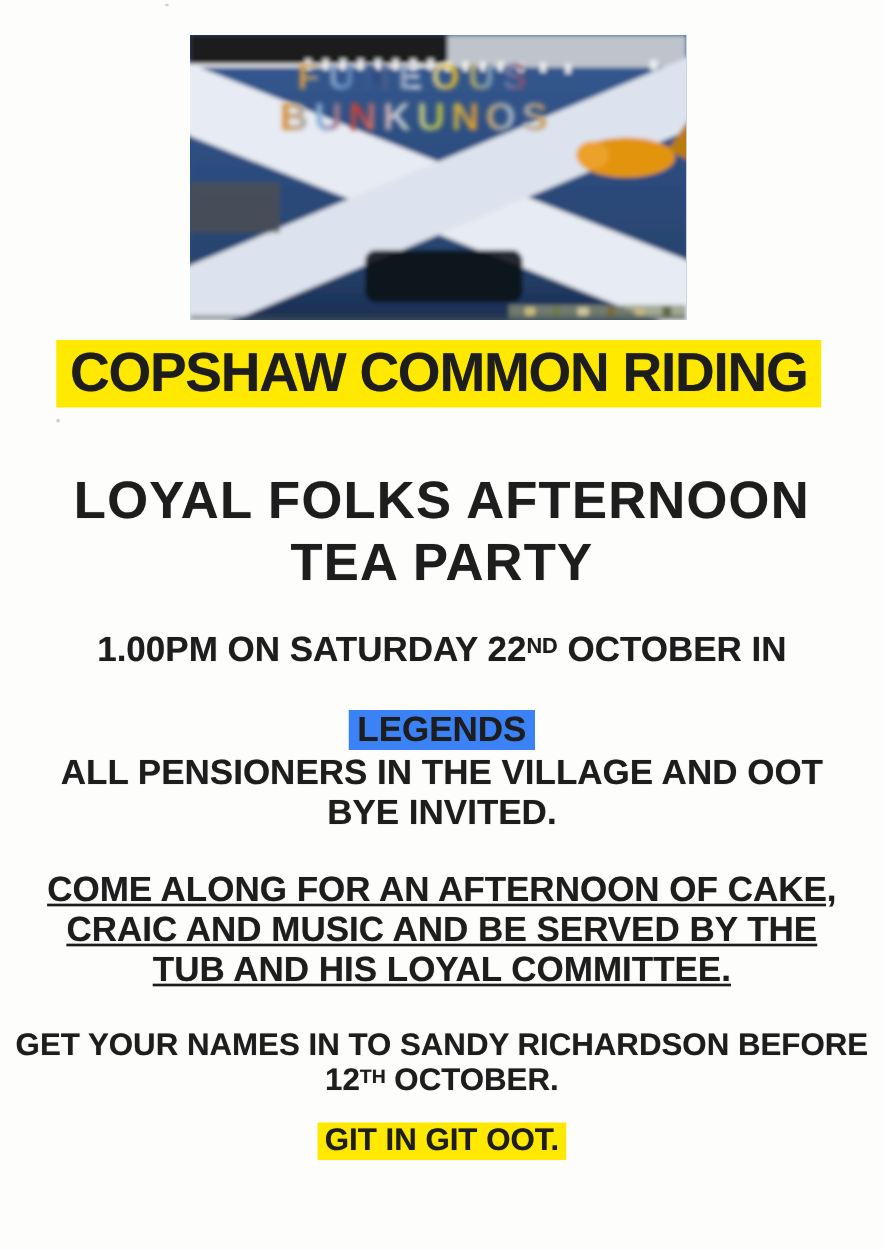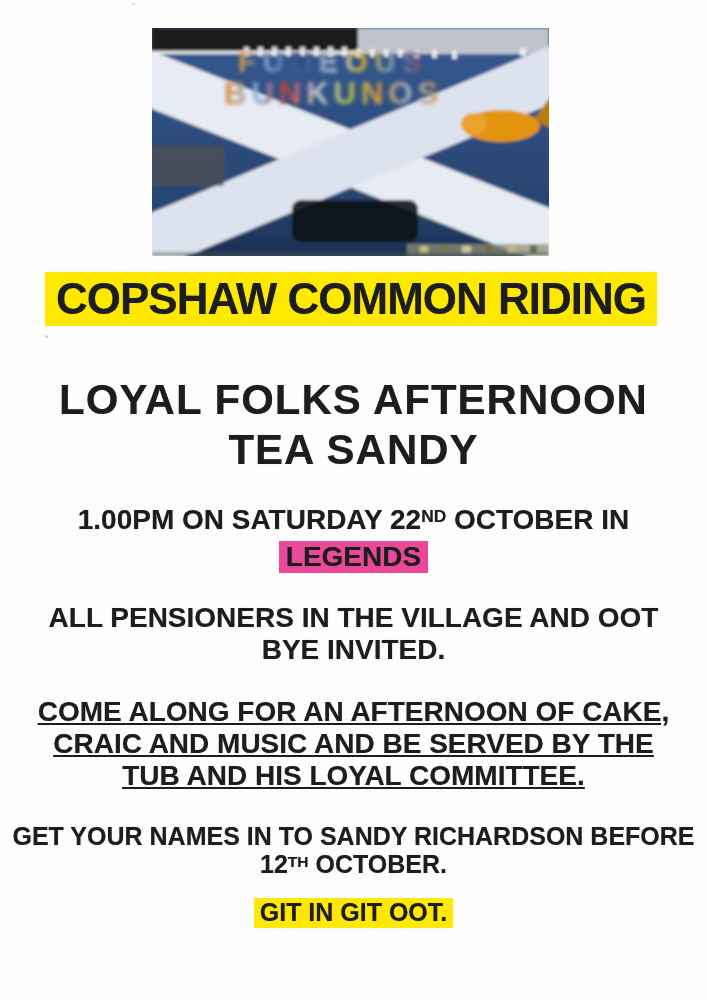--- a/index.html
+++ b/index.html
@@ -96,29 +96,29 @@
     <div class="foam foam1">FUNEOUS</div>
     <div class="foam foam2">BUNKUNOS</div>
   </div>
 
   <div class="title-wrap" style="background-color: rgb(255, 233, 0);">
     <span>COPSHAW COMMON RIDING</span>
   </div>
 
   <div class="txt heading">
     <div>LOYAL FOLKS AFTERNOON</div>
-    <div>TEA SANDY</div>
+    <div>TEA PARTY</div>
   </div>
 
   <div class="txt when">
     <span>1.00PM ON SATURDAY 22</span><sup>ND</sup><span> OCTOBER IN</span>
   </div>
 
   <div class="txt venue-row">
-    <span style="background-color: #ec4899;">LEGENDS</span>
+    <span style="background-color: #3b82f6; margin-top: 27px;">LEGENDS</span>
   </div>
 
   <div class="txt invite">
     <div>ALL PENSIONERS IN THE VILLAGE AND OOT</div>
     <div>BYE INVITED.</div>
   </div>
 
   <div class="txt body-par">
     <div>COME ALONG FOR AN AFTERNOON OF CAKE,</div>
     <div>CRAIC AND MUSIC AND BE SERVED BY THE</div>

